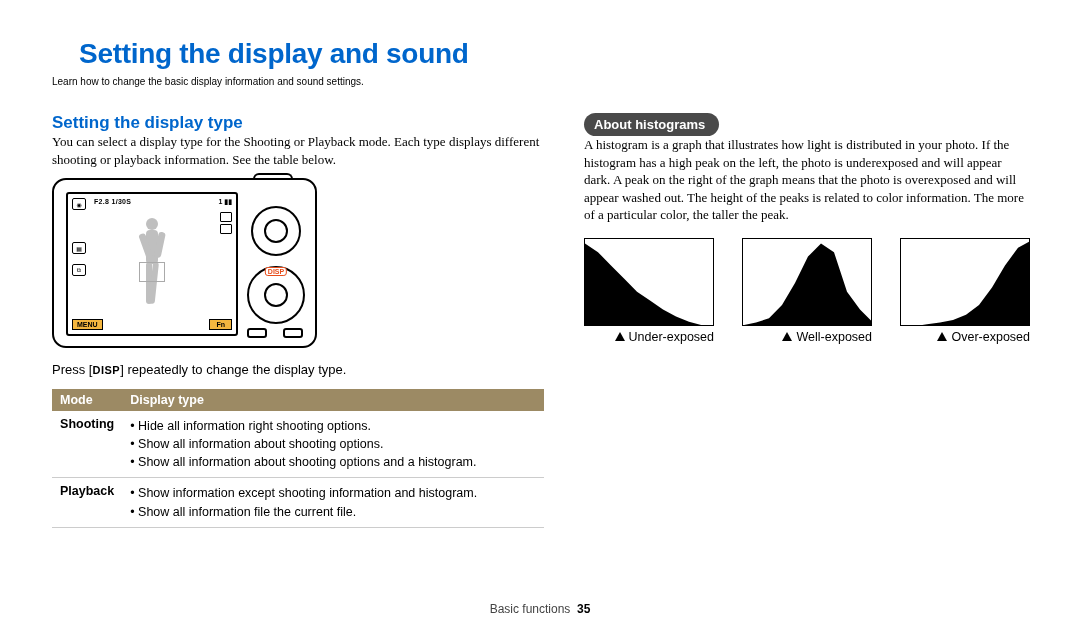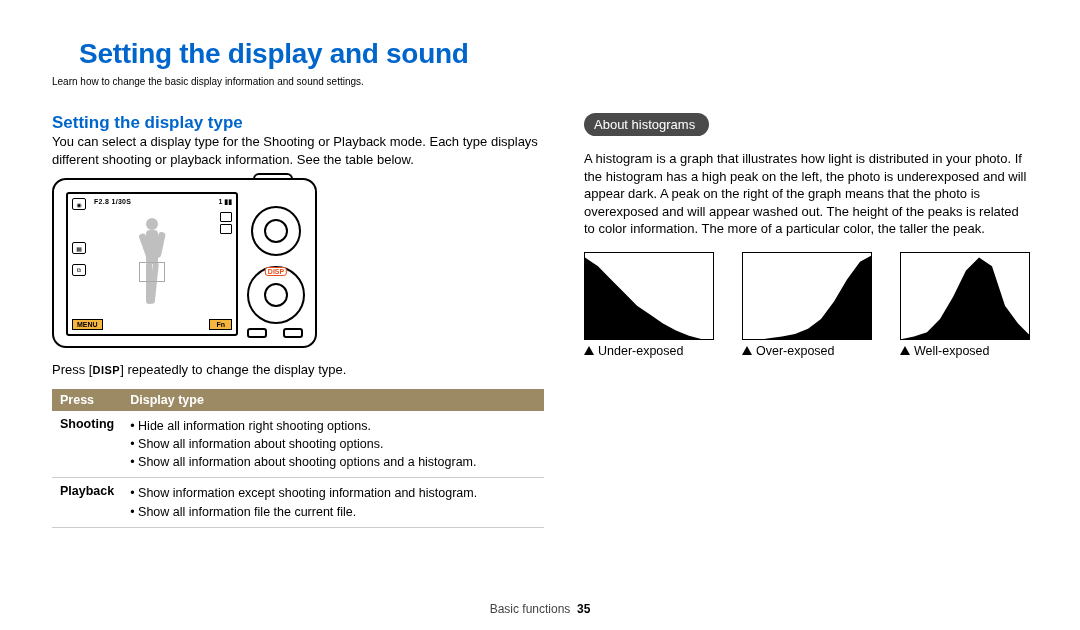--- a/index.html
+++ b/index.html
@@ -23,30 +23,30 @@
   }
   .lead { margin-bottom: 26px; font-size: 10px; }
   .cols { display: flex; gap: 40px; }
   .col-left { width: 495px; }
   .col-right { flex: 1; }
   h2 {
     color: #0066cc;
     font-size: 17px;
     font-weight: 700;
   }
-  .p { line-height: 1.35; margin-bottom: 10px; }
+  .p { line-height: 1.35; margin-bottom: 10px; font-family: Liberation Serif, serif; }
   .badge {
     display: inline-block;
     background: #4a4a4a;
     color: #fff;
-    font-weight: 400;
+    font-weight: 700;
     font-size: 13px;
     padding: 4px 14px 4px 10px;
     border-radius: 12px;
-    margin-bottom: 14px;
+    margin-bottom: 0;
   }
   
   .camera {
     position: relative;
     width: 265px;
     height: 170px;
     border: 2px solid #000;
     border-radius: 14px;
     margin: 6px 0 14px 0;
   }
@@ -119,26 +119,26 @@
   
   .tbl { width: 100%; border-collapse: collapse; }
   .tbl thead th{
     background:#9c8a64; color:#fff; font-weight:700; text-align:left;
     padding:4px 8px; font-size:12.5px;
   }
   .tbl td{
     padding:6px 8px 6px 8px; vertical-align:top; font-size:12.5px;
     border-bottom:1px solid #ccc;
   }
-  .tbl td.mode{ font-weight:700; white-space:nowrap; width:70px;}
+  .tbl td.mode{ font-weight:700; white-space:nowrap; width:70px;text-align:right;}
   .tbl ul{ list-style:none; }
   .tbl li::before{ content:"• "; }
   .tbl li{ line-height:1.45; }
   
-  .histo-row{ display:flex; gap:28px; margin-top:14px;}
+  .histo-row{ display:flex; gap:28px; margin-top:14px;text-align:right;}
   .histo-box{ width:130px;}
   .histo-frame{ width:130px; height:88px; border:1px solid #000; position:relative; overflow:hidden;}
   .histo-cap{ margin-top:4px; font-size:12.5px;}
   .tri{ display:inline-block; width:0;height:0;border-left:5px solid transparent;border-right:5px solid transparent;border-bottom:9px solid #000; margin-right:4px; vertical-align:baseline;}
   
   .footer{
     position:absolute; bottom:14px; left:0; width:100%;
     text-align:center; font-size:12px; color:#444;
   }
   .footer b{ color:#000; font-weight:700;text-align:center;}
@@ -196,21 +196,21 @@
       <div class="small-btn sb2"></div>
     </div>
 
     <p class="press-line">
       <span>Press [</span><span class="disp-inline">DISP</span><span>] repeatedly to change the display type.</span>
     </p>
 
     <table class="tbl">
       <thead>
         <tr>
-          <th>Press</th>
+          <th>Mode</th>
           <th>Display type</th>
         </tr>
       </thead>
       <tbody id="tbl-body">
           <tr>
             <td class="mode">Shooting</td>
             <td>
               <ul>
                 <li>Hide all information right shooting options.</li>
                 <li>Show all information about shooting options.</li>
@@ -237,29 +237,29 @@
 
     <div class="histo-row" id="histo-row">
         <div class="histo-box">
           <div class="histo-frame"><svg width="130" height="88" viewBox="0 0 130 88">
               <path d="M0,88 L0,4.400000000000006 L13,13.200000000000003 L26,26.400000000000006 L39,39.599999999999994 L52,52.8 L65,61.6 L78,70.4 L91,77.44 L104,82.72 L117,86.24 L130,88 L130,88 Z" fill="#000"></path>
             </svg></div>
           <div class="histo-cap"><span class="tri"></span>Under-exposed</div>
         </div>
         <div class="histo-box">
           <div class="histo-frame"><svg width="130" height="88" viewBox="0 0 130 88">
+              <path d="M0,88 L0,86.24 L13,83.6 L26,79.2 L39,66 L52,44 L65,17.599999999999994 L78,4.400000000000006 L91,13.200000000000003 L104,52.8 L117,70.4 L130,83.6 L130,88 Z" fill="#000"></path>
+            </svg></div>
+          <div class="histo-cap"><span class="tri"></span>Well-exposed</div>
+        </div>
+        <div class="histo-box">
+          <div class="histo-frame"><svg width="130" height="88" viewBox="0 0 130 88">
               <path d="M0,88 L0,88 L13,87.12 L26,85.36 L39,83.6 L52,80.96 L65,75.68 L78,66 L91,48.4 L104,26.400000000000006 L117,8.799999999999997 L130,1.7600000000000051 L130,88 Z" fill="#000"></path>
             </svg></div>
           <div class="histo-cap"><span class="tri"></span>Over-exposed</div>
         </div>
-        <div class="histo-box">
-          <div class="histo-frame"><svg width="130" height="88" viewBox="0 0 130 88">
-              <path d="M0,88 L0,86.24 L13,83.6 L26,79.2 L39,66 L52,44 L65,17.599999999999994 L78,4.400000000000006 L91,13.200000000000003 L104,52.8 L117,70.4 L130,83.6 L130,88 Z" fill="#000"></path>
-            </svg></div>
-          <div class="histo-cap"><span class="tri"></span>Well-exposed</div>
-        </div>
       </div>
   </div>
 </div>
 
 <div class="footer">
   <span>Basic functions</span>&nbsp;&nbsp;<b>35</b>
 </div>
 
 </body></html>

